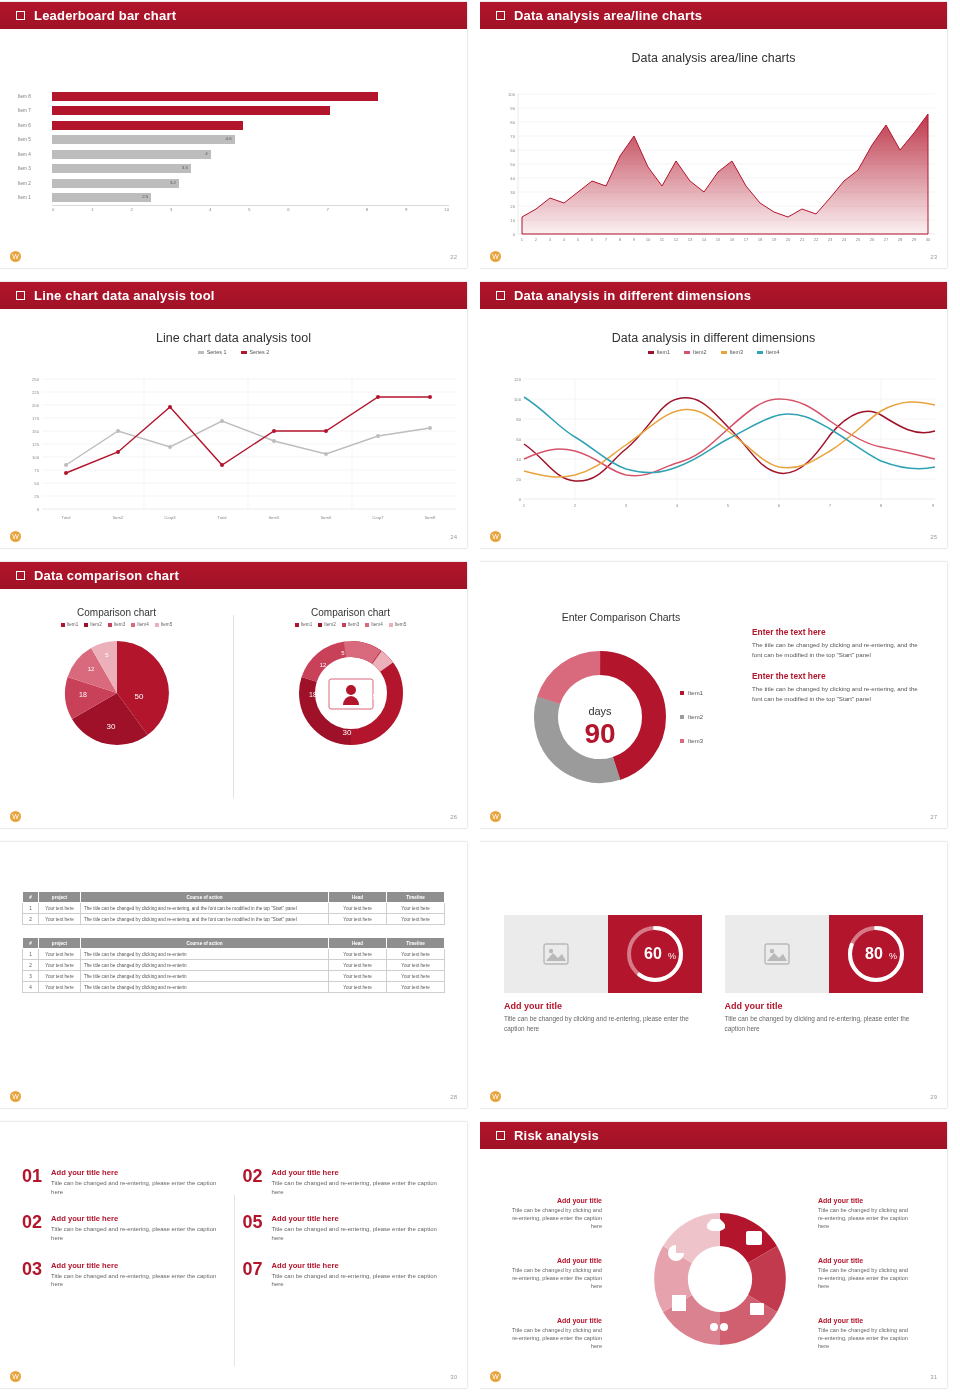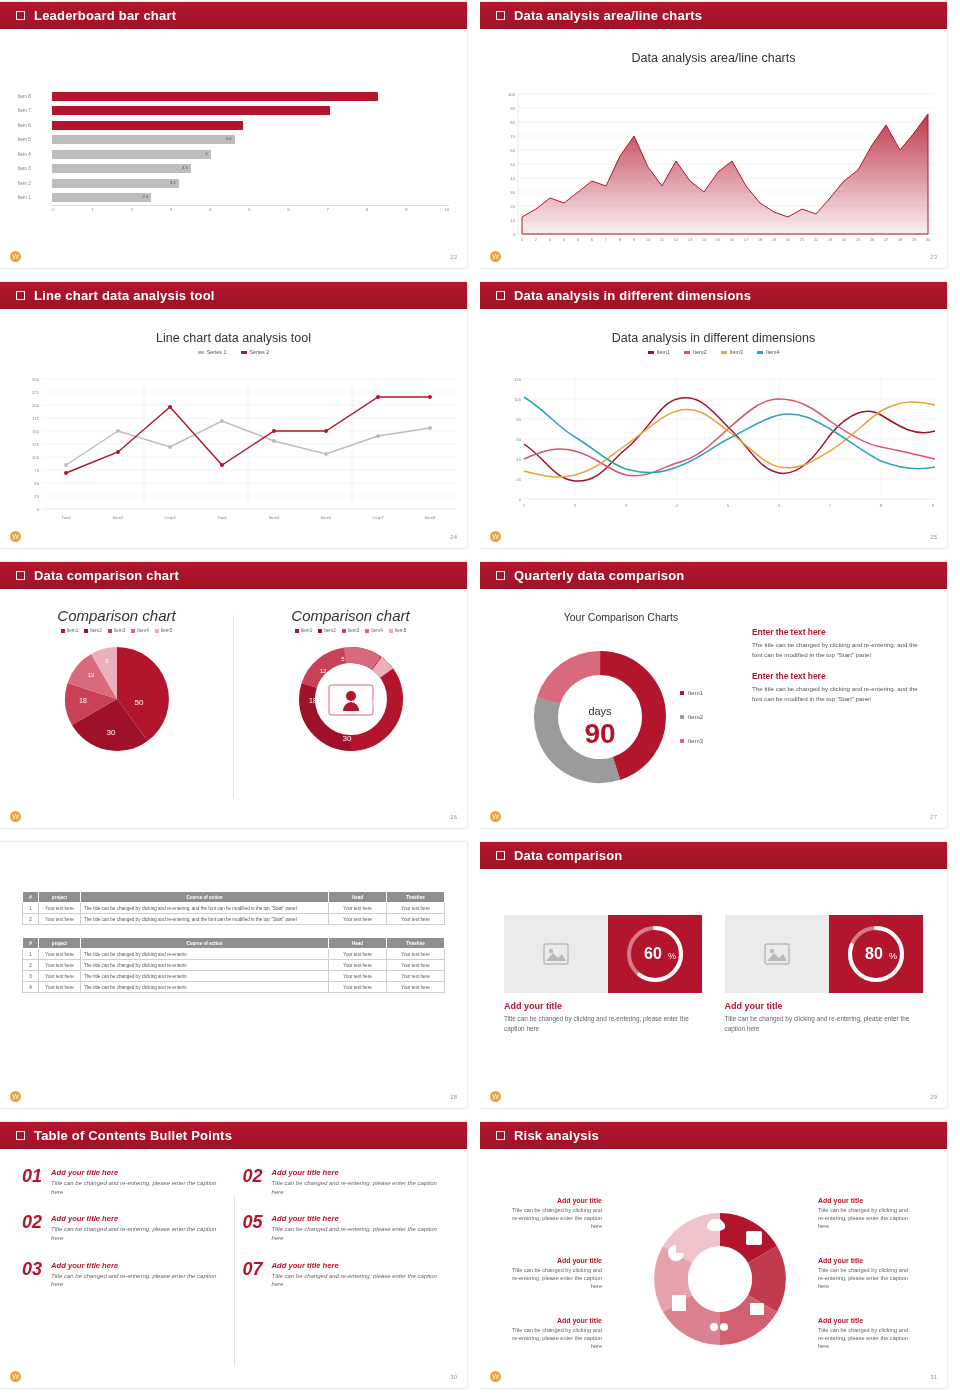--- a/index.html
+++ b/index.html
@@ -74,21 +74,21 @@
   .xaxis span { flex: 1; font-size: 4.4px; color: #8a8a8a; text-align: left; }
 
   
   .legend { display: flex; justify-content: center; gap: 14px; margin-top: 4px; }
   .legend .it { display: flex; align-items: center; font-size: 5.4px; color: #555; }
   .legend .sw { width: 6px; height: 3px; margin-right: 3px; }
 
   
   .pie-wrap { display: flex; }
   .pie-col { flex: 1; text-align: center; }
-  .pie-col h4 { font-weight: normal; font-size: 15px; color: #333; margin: 18px 0 4px; font-style: italic; }
+  .pie-col h4 { font-weight: normal; font-size: 10px; color: #333; margin: 18px 0 4px; }
   .pie-legend { display: flex; justify-content: center; gap: 6px; flex-wrap: wrap; margin-bottom: 4px; }
   .pie-legend .it { display: flex; align-items: center; font-size: 4.6px; color: #666; }
   .pie-legend .sw { width: 4px; height: 4px; margin-right: 2px; }
   .vdiv { width: 1px; background: #e2e2e2; margin: 26px 0 30px; }
 
   
   .txtblk-h { color: #b2152c; font-weight: bold; font-size: 8.4px; margin: 0 0 3px; }
   .txtblk-p { color: #555; font-size: 6.2px; line-height: 1.55; margin: 0 0 12px; }
 
   
@@ -108,21 +108,21 @@
   table.dt td.hd, table.dt td.tl { width: 58px; }
 
   
   .cmp-card { display: flex; width: 198px; height: 78px; }
   .cmp-img { flex: 1; background: #ebebeb; display: flex; align-items: center; justify-content: center; }
   .cmp-pct { width: 94px; background: #b2152c; display: flex; align-items: center; justify-content: center; }
   .cmp-h { color: #b2152c; font-weight: bold; font-size: 9px; margin: 8px 0 3px; }
   .cmp-p { color: #666; font-size: 6.4px; line-height: 1.5; margin: 0; }
 
   
-  .toc { display: grid; grid-template-columns: 1fr 1fr; gap: 0 18px; padding: 18px 22px 0; font-style: italic; }
+  .toc { display: grid; grid-template-columns: 1fr 1fr; gap: 0 18px; padding: 18px 22px 0; }
   .toc-item { display: flex; margin-bottom: 17px; }
   .toc-num { color: #b2152c; font-weight: bold; font-size: 18px; width: 30px; line-height: 1; }
   .toc-txt h5 { color: #b2152c; font-size: 7.6px; margin: 1px 0 2px; font-weight: bold; }
   .toc-txt p { color: #666; font-size: 6px; line-height: 1.45; margin: 0; }
   .toc-sep { position: absolute; left: 50%; top: 46px; bottom: 22px; width: 1px; background: #e4e4e4; }
 
   
   .risk-t { color: #b2152c; font-weight: bold; font-size: 7px; margin: 0 0 2px; }
   .risk-p { color: #666; font-size: 5.6px; line-height: 1.45; margin: 0; }
   .risk-blk { position: absolute; width: 92px; }
@@ -550,26 +550,22 @@
           </div>
         </div>
       </div>
       <div class="logo">W</div>
       <div class="pagenum">26</div>
     </div>
   </div>
 
   <div class="slide">
     <div class="slide-inner">
-      <div class="hdr">
-        <span class="sq"></span>
-        <span>Quarterly data comparison</span>
-      </div>
       <div class="body">
-        <div style="position:absolute;left:26px;top:22px;width:230px;text-align:center;font-size:10.5px;color:#333">Your Comparison Charts</div>
+        <div style="position:absolute;left:26px;top:22px;width:230px;text-align:center;font-size:10.5px;color:#333">Enter Comparison Charts</div>
         <svg width="230" height="180" viewBox="0 0 230 180" style="position:absolute;left:20px;top:40px">
           <g transform="translate(100,88)">
             <circle r="66" fill="#fff"></circle>
             <circle r="54" fill="none" stroke="#b2152c" stroke-width="24" stroke-dasharray="152.7 339.3" transform="rotate(-90)"></circle>
             <circle r="54" fill="none" stroke="#9b9b9b" stroke-width="24" stroke-dasharray="118.8 373.2" transform="rotate(72)"></circle>
             <circle r="54" fill="none" stroke="#d9697c" stroke-width="24" stroke-dasharray="67.9 424.1" transform="rotate(198)"></circle>
             <text x="0" y="-2" font-size="11" fill="#333" text-anchor="middle">days</text>
             <text x="0" y="26" font-size="28" font-weight="bold" fill="#b2152c" text-anchor="middle">90</text>
           </g>
           <g font-size="6" fill="#555">
@@ -666,24 +662,20 @@
           </tbody>
         </table>
       </div>
       <div class="logo">W</div>
       <div class="pagenum">28</div>
     </div>
   </div>
 
   <div class="slide">
     <div class="slide-inner">
-      <div class="hdr">
-        <span class="sq"></span>
-        <span>Data comparison</span>
-      </div>
       <div class="body" style="display:flex;gap:22px;padding:46px 24px 0">
         <div style="flex:1">
           <div class="cmp-card">
             <div class="cmp-img">
               <svg width="26" height="22" viewBox="0 0 26 22">
                   <rect x="1" y="1" width="24" height="20" rx="2" fill="none" stroke="#b9b9b9" stroke-width="1.4"></rect>
                   <circle cx="8" cy="8" r="2.2" fill="#b9b9b9"></circle>
                   <path d="M3,18 L10,10 L15,15 L19,11 L23,18 Z" fill="#b9b9b9"></path>
                 </svg>
             </div>
@@ -721,24 +713,20 @@
           <p class="cmp-p">Title can be changed by clicking and re-entering, please enter the caption here</p>
         </div>
       </div>
       <div class="logo">W</div>
       <div class="pagenum">29</div>
     </div>
   </div>
 
   <div class="slide">
     <div class="slide-inner">
-      <div class="hdr">
-        <span class="sq"></span>
-        <span>Table of Contents Bullet Points</span>
-      </div>
       <div class="body">
         <div class="toc-sep"></div>
         <div class="toc">
           <div class="toc-item">
             <div class="toc-num">01</div>
             <div class="toc-txt">
                 <h5>Add your title here</h5>
                 <p>Title can be changed and re-entering, please enter the caption here</p>
               </div>
           </div>

